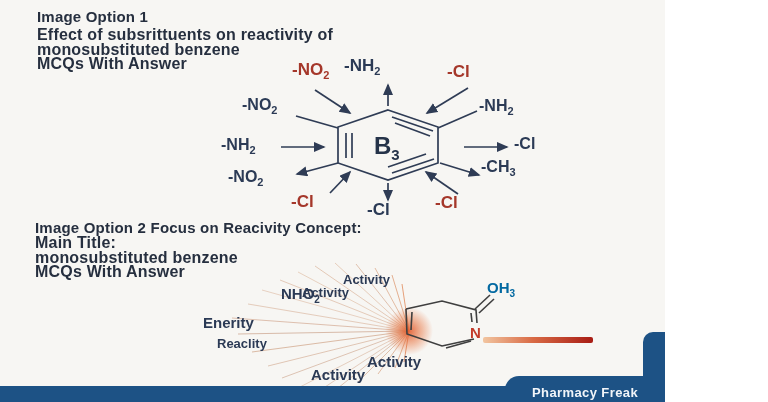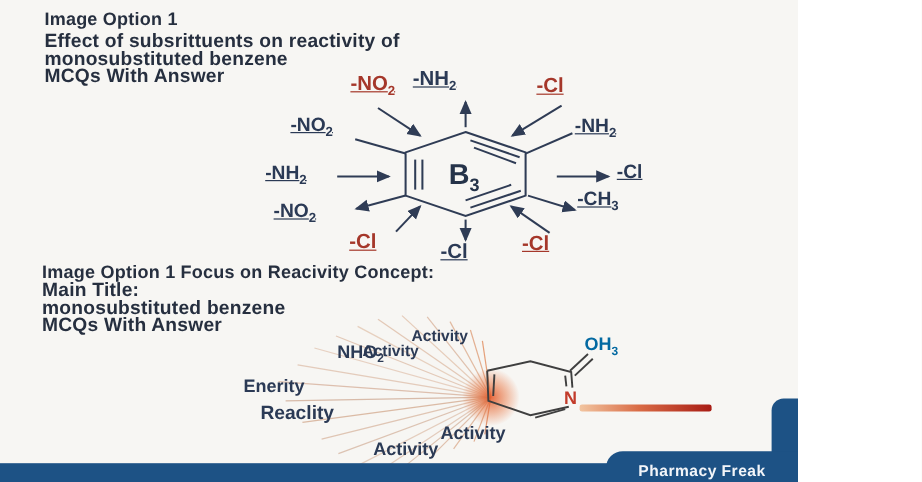--- a/index.html
+++ b/index.html
@@ -6,21 +6,21 @@
   #stage{
     position:relative; width:665px; height:402px; overflow:hidden;
     background:#f7f6f3;
     font-family:"Liberation Sans", sans-serif;
   }
   .abs{position:absolute;}
   .heading-block{color:#262f3f; font-weight:bold; letter-spacing:0.2px;}
   .h-small{font-size:15px; line-height:16px;}
   .h-line{font-size:16px; line-height:14.5px;}
   .chem{
-    font-weight:bold; font-size:16px; color:#2b3a55; white-space:nowrap;text-decoration:underline;
+    font-weight:bold; font-size:16px; color:#2b3a55; white-space:nowrap;
   }
   .chem sub{font-size:11px; font-weight:bold;}
   .chem.red{color:#a5372a;}
   .ring-center{
     font-weight:bold; font-size:24px; color:#253349;
   }
   .ring-center sub{font-size:15px;}
   .fan-label{
     font-weight:bold; font-size:14px; color:#2b3a55; white-space:nowrap;
   }
@@ -156,31 +156,31 @@
   <div class="abs chem" style="left:228px;top:168px"><span>-NO</span><sub>2</sub></div>
   <div class="abs chem" style="left:481px;top:158px"><span>-CH</span><sub>3</sub></div>
 
   <div class="abs chem red" style="left:291px;top:192px;font-size:17px"><span>-Cl</span><sub></sub></div>
   <div class="abs chem" style="left:367px;top:200px;font-size:17px"><span>-Cl</span><sub></sub></div>
   <div class="abs chem red" style="left:435px;top:193px;font-size:17px"><span>-Cl</span><sub></sub></div>
 
   <div class="abs ring-center" style="left:374px;top:132px"><span>B</span><sub>3</sub></div>
 
   <div class="abs heading-block" style="left:35px;top:220px">
-    <div class="h-small">Image Option 1 Focus on Reacivity Concept:</div>
+    <div class="h-small">Image Option 2 Focus on Reacivity Concept:</div>
     <div class="h-line">Main Title:</div>
     <div class="h-line">monosubstituted benzene</div>
     <div class="h-line">MCQs With Answer</div>
   </div>
 
   <div class="abs fan-label" style="left:343px;top:272px;font-size:13px">Activity</div>
   <div class="abs fan-label" style="left:302px;top:285px;font-size:13px">Activity</div>
   <div class="abs fan-label" style="left:281px;top:285px;font-size:15px"><span>NHO</span><sub>2</sub></div>
   <div class="abs fan-label" style="left:203px;top:314px;font-size:15px">Enerity</div>
-  <div class="abs fan-label" style="left:217px;top:336px;font-size:16px">Reaclity</div>
+  <div class="abs fan-label" style="left:217px;top:336px;font-size:13px">Reaclity</div>
   <div class="abs fan-label" style="left:367px;top:353px;font-size:15px">Activity</div>
   <div class="abs fan-label" style="left:311px;top:366px;font-size:15px">Activity</div>
 
   <div class="abs n-atom" style="left:470px;top:324px">N</div>
   <div class="abs oh-label" style="left:487px;top:279px"><span>OH</span><sub>3</sub></div>
 
   <div class="abs footer-strip"></div>
   <div class="abs footer-bar"></div>
   <div class="abs footer-tab">
     <span>Pharmacy Freak</span>

